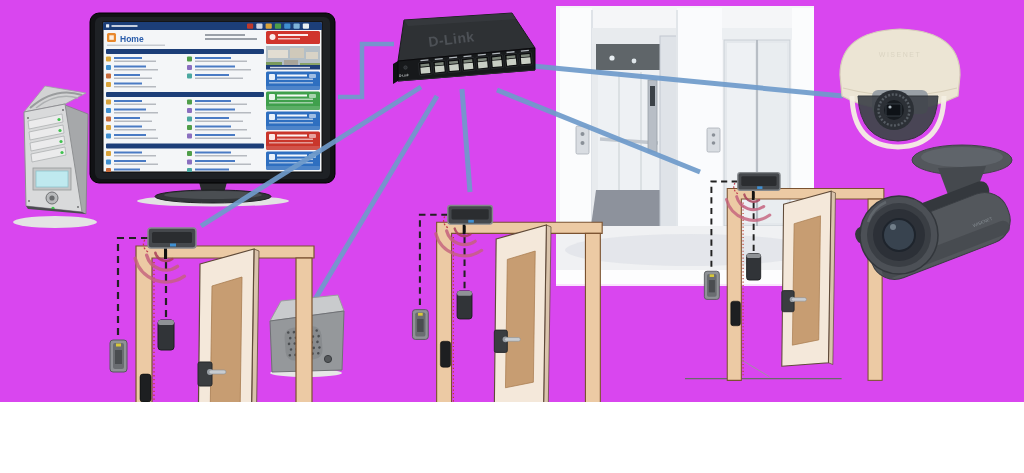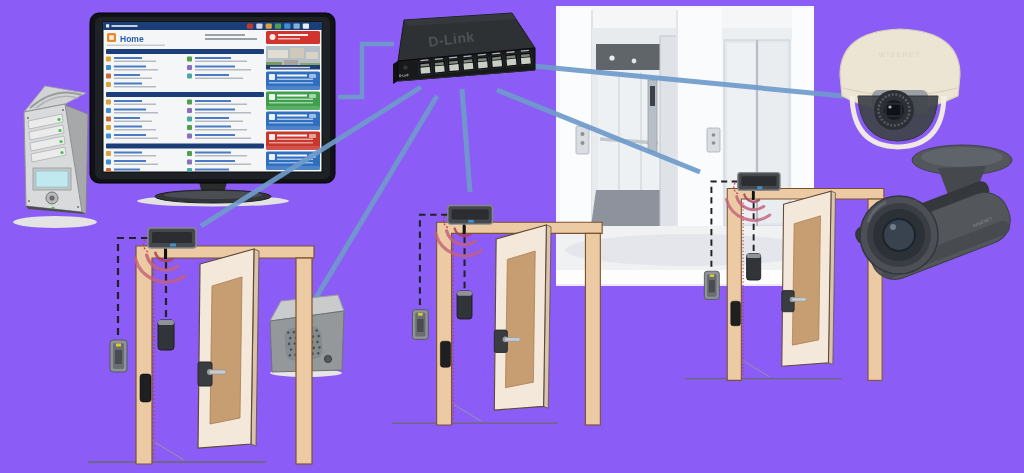--- a/index.html
+++ b/index.html
@@ -1,16 +1,16 @@
 <!DOCTYPE html>
 <html><head>
 <meta charset="utf-8">
 <style>
   html,body{margin:0;padding:0;background:#fff;}
-  .stage{position:relative;width:1024px;height:473px;background:#8b5cf6;overflow:hidden;
+  .stage{position:relative;width:1024px;height:402px;background:#d946ef;overflow:hidden;
          font-family:"Liberation Sans",sans-serif;}
   svg{position:absolute;left:0;top:0;display:block;}
   text{font-family:"Liberation Sans",sans-serif;}
 </style>
 </head>
 <body>
 
 <div class="stage">
 <svg width="1024" height="473" viewBox="0 0 1024 473" xmlns="http://www.w3.org/2000/svg">
   <defs>

